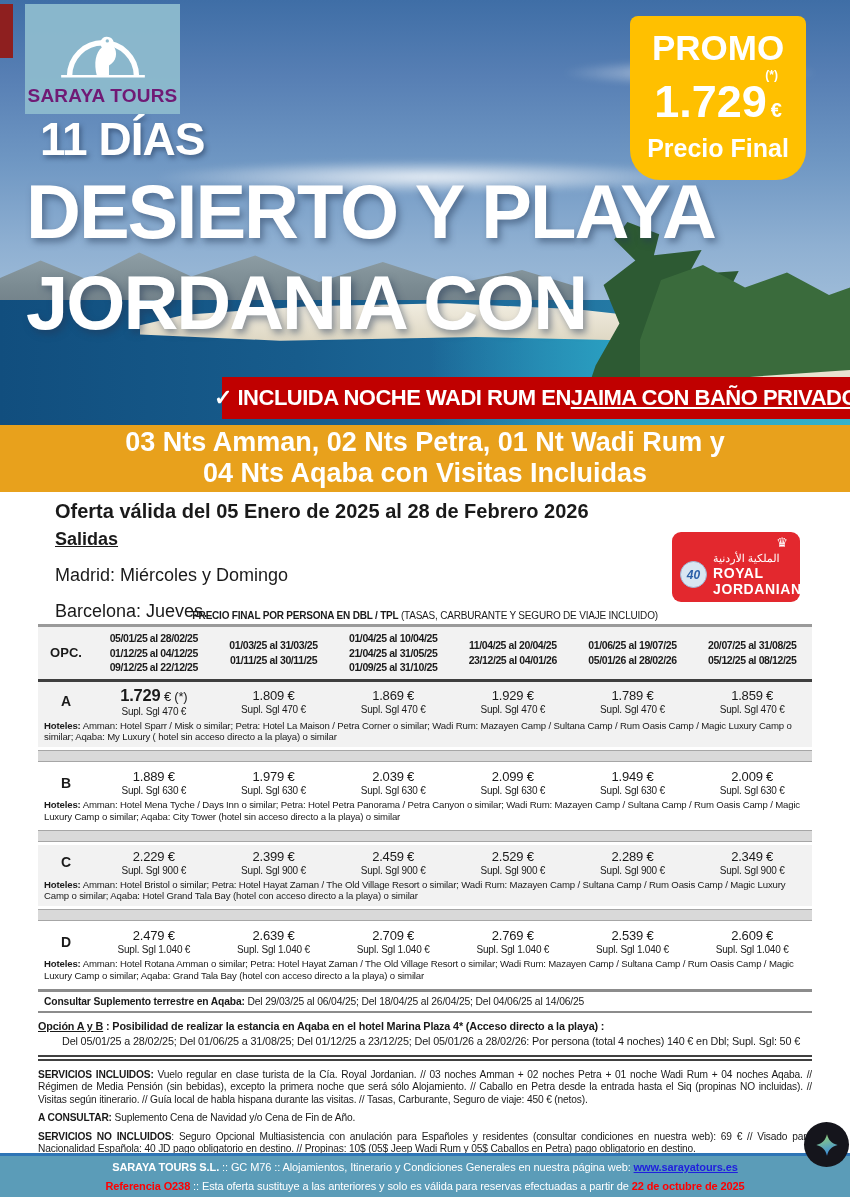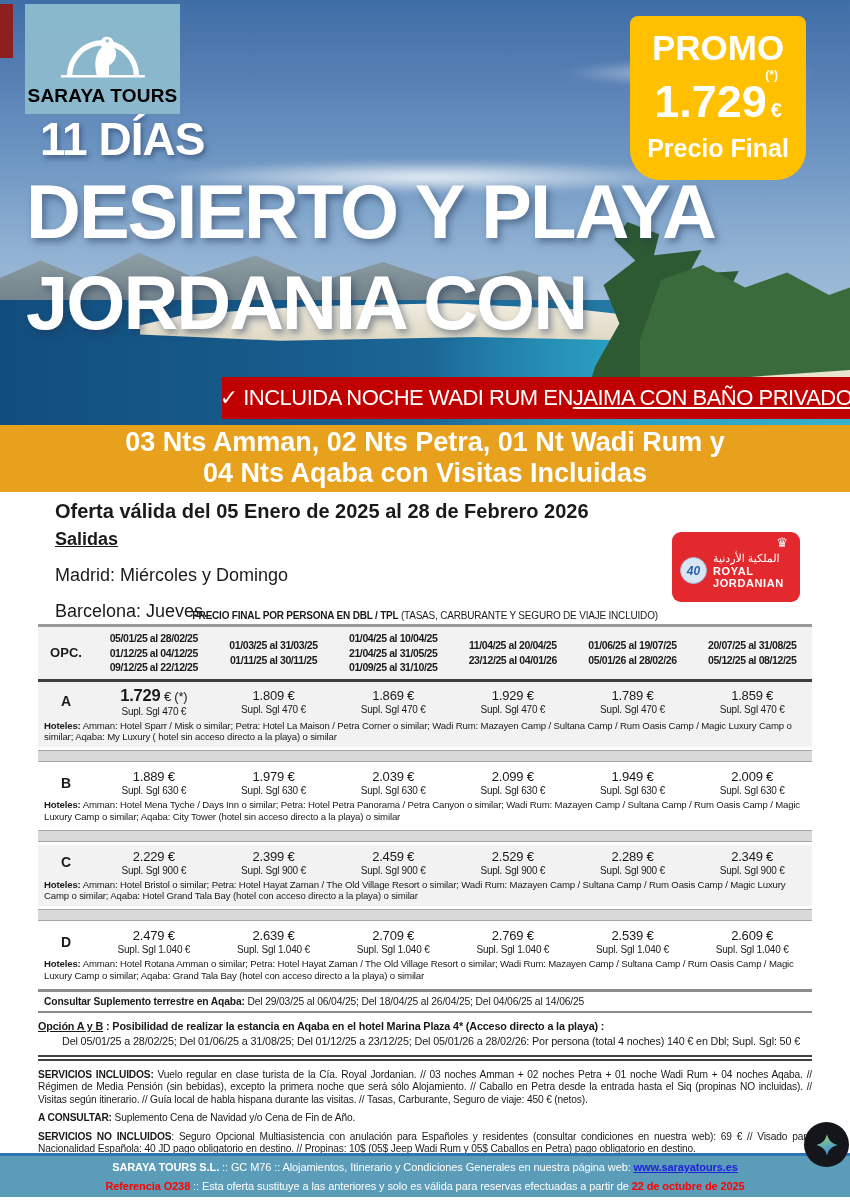--- a/index.html
+++ b/index.html
@@ -28,57 +28,57 @@
   .trees{position:absolute;left:585px;top:222px;width:265px;height:175px;background:#2d5a33;
            clip-path:polygon(16% 0,28% 7%,26% 19%,44% 16%,39% 30%,58% 28%,53% 43%,74% 42%,69% 58%,100% 52%,100% 100%,0 100%,4% 82%,13% 58%,7% 36%,19% 22%,11% 10%);}
   .trees2{position:absolute;left:640px;top:250px;width:210px;height:150px;background:#3a6b3c;
            clip-path:polygon(10% 20%,30% 10%,50% 25%,70% 15%,90% 30%,100% 25%,100% 100%,0 100%,0 60%);}
 
   .corner-tab{position:absolute;left:0;top:4px;width:13px;height:54px;background:#8e1f1f;}
 
   .logo-box{position:absolute;left:25px;top:4px;width:155px;height:110px;
             background:rgba(141,187,206,.95);display:flex;flex-direction:column;
             align-items:center;justify-content:flex-end;padding-bottom:7px;box-sizing:border-box;}
-  .logo-text{color:#000000;font-weight:bold;font-size:19px;letter-spacing:.2px;white-space:nowrap;}
+  .logo-text{color:#701a75;font-weight:bold;font-size:19px;letter-spacing:.2px;white-space:nowrap;}
 
   .days{position:absolute;left:40px;top:112px;font-size:46px;font-weight:bold;color:#fff;
         letter-spacing:-1px;text-shadow:2px 3px 5px rgba(35,55,85,.55);}
   .title{position:absolute;left:26px;top:166px;color:#fff;font-weight:bold;font-size:76px;
          line-height:91px;letter-spacing:-2px;text-shadow:3px 4px 7px rgba(35,55,85,.5);white-space:nowrap;}
 
   .promo-badge{position:absolute;left:630px;top:16px;width:176px;height:164px;background:#FFC000;
          border-radius:8px 8px 30px 30px;color:#fff;text-align:center;}
   .promo-label{font-size:35px;font-weight:bold;margin-top:12px;}
   .promo-star{font-size:12px;font-weight:bold;text-align:right;padding-right:28px;height:13px;}
   .promo-price-line{font-size:45px;font-weight:bold;line-height:42px;}
   .promo-cur{font-size:20px;font-weight:bold;margin-left:4px;}
   .promo-final{font-size:25px;font-weight:bold;margin-top:3px;}
 
   .red-banner{position:absolute;left:222px;top:377px;width:628px;height:42px;background:#C00000;
          color:#fff;display:flex;align-items:center;justify-content:center;
-         font-weight:normal;font-size:22px;letter-spacing:-.5px;white-space:nowrap;}
+         font-weight:bold;font-size:22px;letter-spacing:-.5px;white-space:nowrap;}
 
   
   .band{height:67px;background:#E8A11C;color:#fff;text-align:center;font-weight:bold;
         font-size:27px;line-height:31px;padding-top:2px;box-sizing:border-box;}
 
   
   .offer{position:relative;height:112px;padding:8px 0 0 55px;box-sizing:border-box;}
   .validity{font-size:20px;font-weight:bold;}
   .salidas{font-size:18px;font-weight:bold;text-decoration:underline;margin-top:6px;}
   .offer-line{font-size:18px;margin-top:15px;}
   .rj-logo{position:absolute;left:672px;top:40px;width:128px;height:70px;background:#E3282E;
         border-radius:9px;color:#fff;overflow:hidden;}
   .rj-crown{text-align:right;padding-right:12px;font-size:13px;line-height:15px;margin-top:3px;}
   .rj-row{display:flex;align-items:center;gap:6px;padding:2px 6px 0 8px;}
   .rj-badge{flex:0 0 auto;width:25px;height:25px;border-radius:50%;background:#d9e6f2;color:#2b5fa8;
         font-size:12px;font-style:italic;font-weight:bold;display:flex;align-items:center;justify-content:center;
         border:1px solid #9fb8d6;}
   .rj-ar{font-size:11px;line-height:13px;}
-  .rj-name{font-size:11px;font-weight:bold;letter-spacing:.6px;}
+  .rj-name{font-size:14px;font-weight:bold;letter-spacing:.6px;}
 
   
   .tbl{margin:6px 38px 0 38px;}
   .tbl-title{text-align:center;font-size:10px;margin-bottom:3px;letter-spacing:-.2px;}
   .t-head{display:grid;grid-template-columns:56px repeat(6,1fr);background:#f2f2f2;
         border-top:3px solid #9a9a9a;border-bottom:3px solid #3f3f3f;padding:4px 0;align-items:center;}
   .t-opc{font-weight:bold;font-size:13px;text-align:center;}
   .t-date{font-size:10.5px;font-weight:bold;text-align:center;line-height:14.5px;letter-spacing:-.4px;}
   .block.shaded{background:#f2f2f2;}
   .p-row{display:grid;grid-template-columns:56px repeat(6,1fr);padding:4px 0 1px;align-items:center;}

